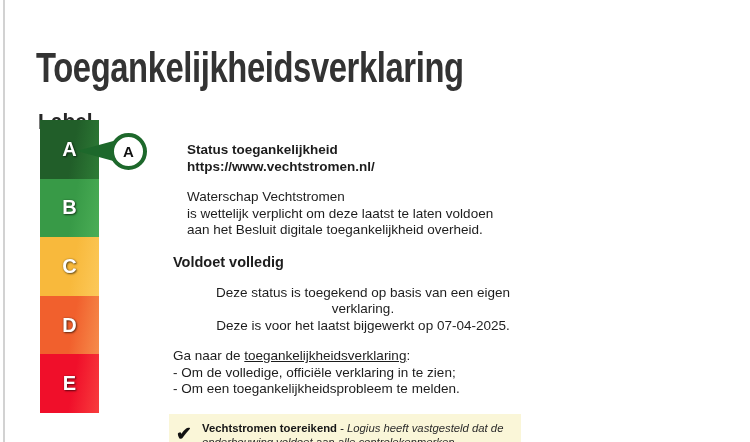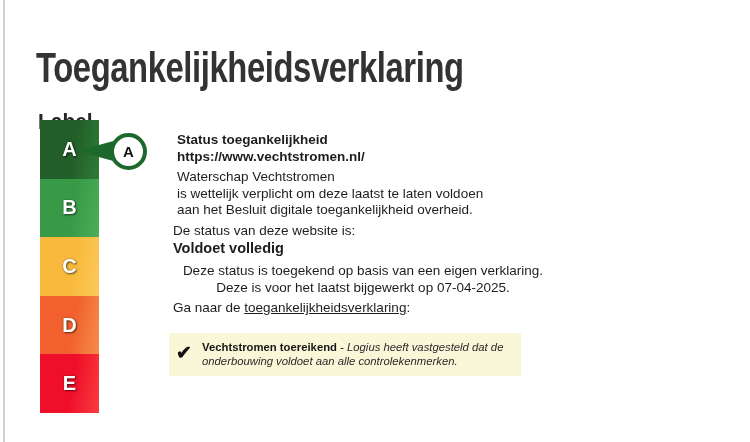--- a/index.html
+++ b/index.html
@@ -48,21 +48,21 @@
     position:absolute;left:110px;top:133px;width:29px;height:29px;
     background:#ffffff;border:4px solid #1d682b;border-radius:50%;
     display:flex;align-items:center;justify-content:center;
     font-size:15px;font-weight:bold;color:#111111;
   }
   
   .content{
     position:absolute;left:173px;top:128px;width:380px;
     font-size:13.5px;line-height:16.5px;color:#1d1d1d;
   }
-  .content p{margin:4px;white-space:pre-line;}
+  .content p{margin:14px;white-space:pre-line;}
   .p-head{font-weight:bold;margin:0 0 10px 0;}
   .p-intro{margin:0 0 4px 0;}
   .p-status{margin:0 0 6px 0;}
   .status-value{font-size:14.5px;line-height:18px;font-weight:bold;}
   .p-decl{margin:0 0 7px 0;text-align:center;}
   .p-link{margin:0 0 16px 0;}
   .decl-link{color:#1d1d1d;text-decoration:underline;cursor:pointer;}
   .bullets{white-space:pre-line;}
   .assurance{
     background:#faf6d8;width:337px;margin-left:-4px;
@@ -113,29 +113,30 @@
 
 <div class="content">
   <p class="p-head">Status toegankelijkheid
 https://www.vechtstromen.nl/</p>
 
   <p class="p-intro">Waterschap Vechtstromen
 is wettelijk verplicht om deze laatst te laten voldoen
 aan het Besluit digitale toegankelijkheid overheid.</p>
 
   <div class="p-status">
-    <div>De status van deze website is:</div>
     <div class="status-value">Voldoet volledig</div>
   </div>
 
   <p class="p-decl">Deze status is toegekend op basis van een eigen verklaring.
 Deze is voor het laatst bijgewerkt op 07-04-2025.</p>
 
   <div class="p-link">
     <div><span>Ga naar de </span><a class="decl-link">toegankelijkheidsverklaring</a><span>:</span></div>
+    <div class="bullets">- Om de volledige, officiële verklaring in te zien;
+- Om een toegankelijkheidsprobleem te melden.</div>
   </div>
 
   <div class="assurance" style="background: rgb(250, 246, 216);">
     <span class="check-icon">✔</span>
     <div class="assurance-text"><span class="bold">Vechtstromen toereikend</span><span class="rest"> - Logius heeft vastgesteld dat de
 onderbouwing voldoet aan alle controlekenmerken.</span></div>
   </div>
 </div>
 
 </body></html>

